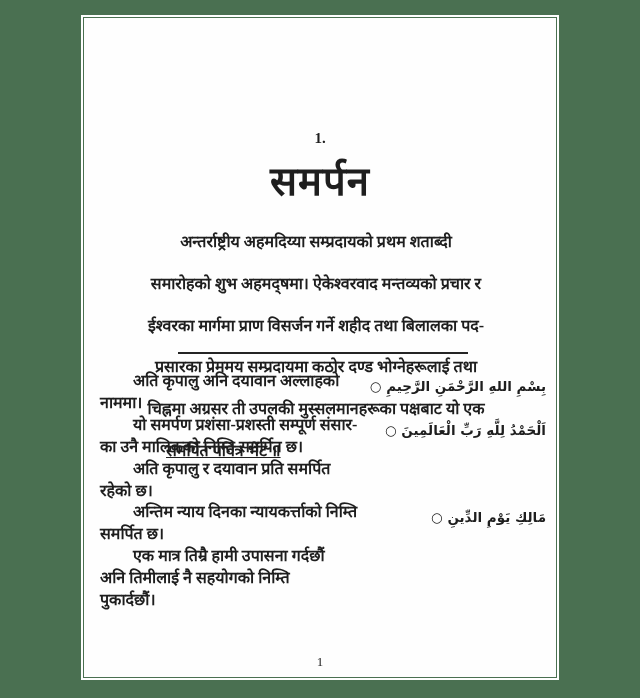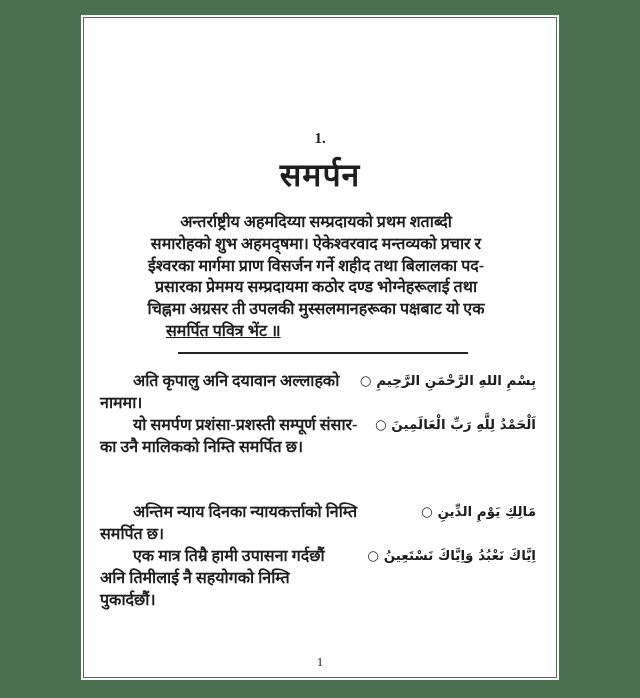--- a/index.html
+++ b/index.html
@@ -17,46 +17,46 @@
     background:#fefefe;
     color:#1e1e1e;
     box-shadow: 0 0 0 1px #4a7051, 0 0 0 3px #ffffff;
   }
   .section-number {
     position:absolute; top:112px; left:0; width:100%;
     text-align:center; font-weight:bold; font-size:15px;
   }
   .title {
     position:absolute; top:134px; left:0; width:100%; margin:0;
-    text-align:center; font-size:32px; font-weight:bold; letter-spacing:1px;
+    text-align:center; font-size:40px; font-weight:bold; letter-spacing:1px;
   }
   .intro {
     position:absolute; top:193px; left:56px; width:352px;
     font-size:16px; line-height:21.8px; font-weight:bold;
   }
-  .intro-line { text-align:center; white-space:nowrap; }
+  .intro-line { text-align:center; white-space:nowrap;margin-top:20px; }
   .intro-line.last { text-align:left; padding-left:26px;text-decoration:underline; }
   .rule {
     position:absolute; top:334px; left:94px; width:290px; height:2px;
     background:#242424;
   }
   .verse-row {
-    position:absolute; left:16px; right:20px;
+    position:absolute; left:16px; right:10px;
     display:flex; justify-content:flex-start; align-items:flex-start;
   }
   .nepali {
     margin:0; width:332px;
     font-size:16px; line-height:22px; font-weight:bold;
     text-indent:33px; white-space:pre-line;
   }
   .arabic {
     direction:rtl; unicode-bidi:isolate;
     font-family:"DejaVu Sans",sans-serif;
     font-size:13.5px; font-weight:bold;
-    width:152px; text-align:right; margin-top:2px;
+    width:152px; text-align:right; margin-top:8px;
     white-space:nowrap;
   }
   .page-number {
     position:absolute; top:636px; left:0; width:100%;
     text-align:center; font-size:13px;
   }
 </style>
 </head>
 <body>
 
@@ -84,31 +84,32 @@
       <div class="arabic">بِسْمِ اللهِ الرَّحْمَنِ الرَّحِيمِ ○</div>
     </div>
 
     <div class="verse-row" style="top:396px">
       <p class="nepali">यो समर्पण प्रशंसा-प्रशस्ती सम्पूर्ण संसार-
 का उनै मालिकको निम्ति समर्पित छ।</p>
       <div class="arabic">اَلْحَمْدُ لِلَّهِ رَبِّ الْعَالَمِينَ ○</div>
     </div>
 
     <div class="verse-row" style="top:440px">
+      <p class="nepali">अति कृपालु र दयावान प्रति समर्पित
+रहेको छ।</p>
     </div>
 
     <div class="verse-row" style="top:483px">
       <p class="nepali">अन्तिम न्याय दिनका न्यायकर्त्ताको निम्ति
 समर्पित छ।</p>
       <div class="arabic">مَالِكِ يَوْمِ الدِّينِ ○</div>
     </div>
 
     <div class="verse-row" style="top:527px">
       <p class="nepali">एक मात्र तिम्रै हामी उपासना गर्दछौं
 अनि तिमीलाई नै सहयोगको निम्ति
 पुकार्दछौं।</p>
-      <div class="arabic">اِيَّاكَ نَعْبُدُ وَاِيَّاكَ نَسْتَعِينُ ○</div>
     </div>
 
 
     <div class="page-number">1</div>
   </div>
 </div>
 
 </body></html>

